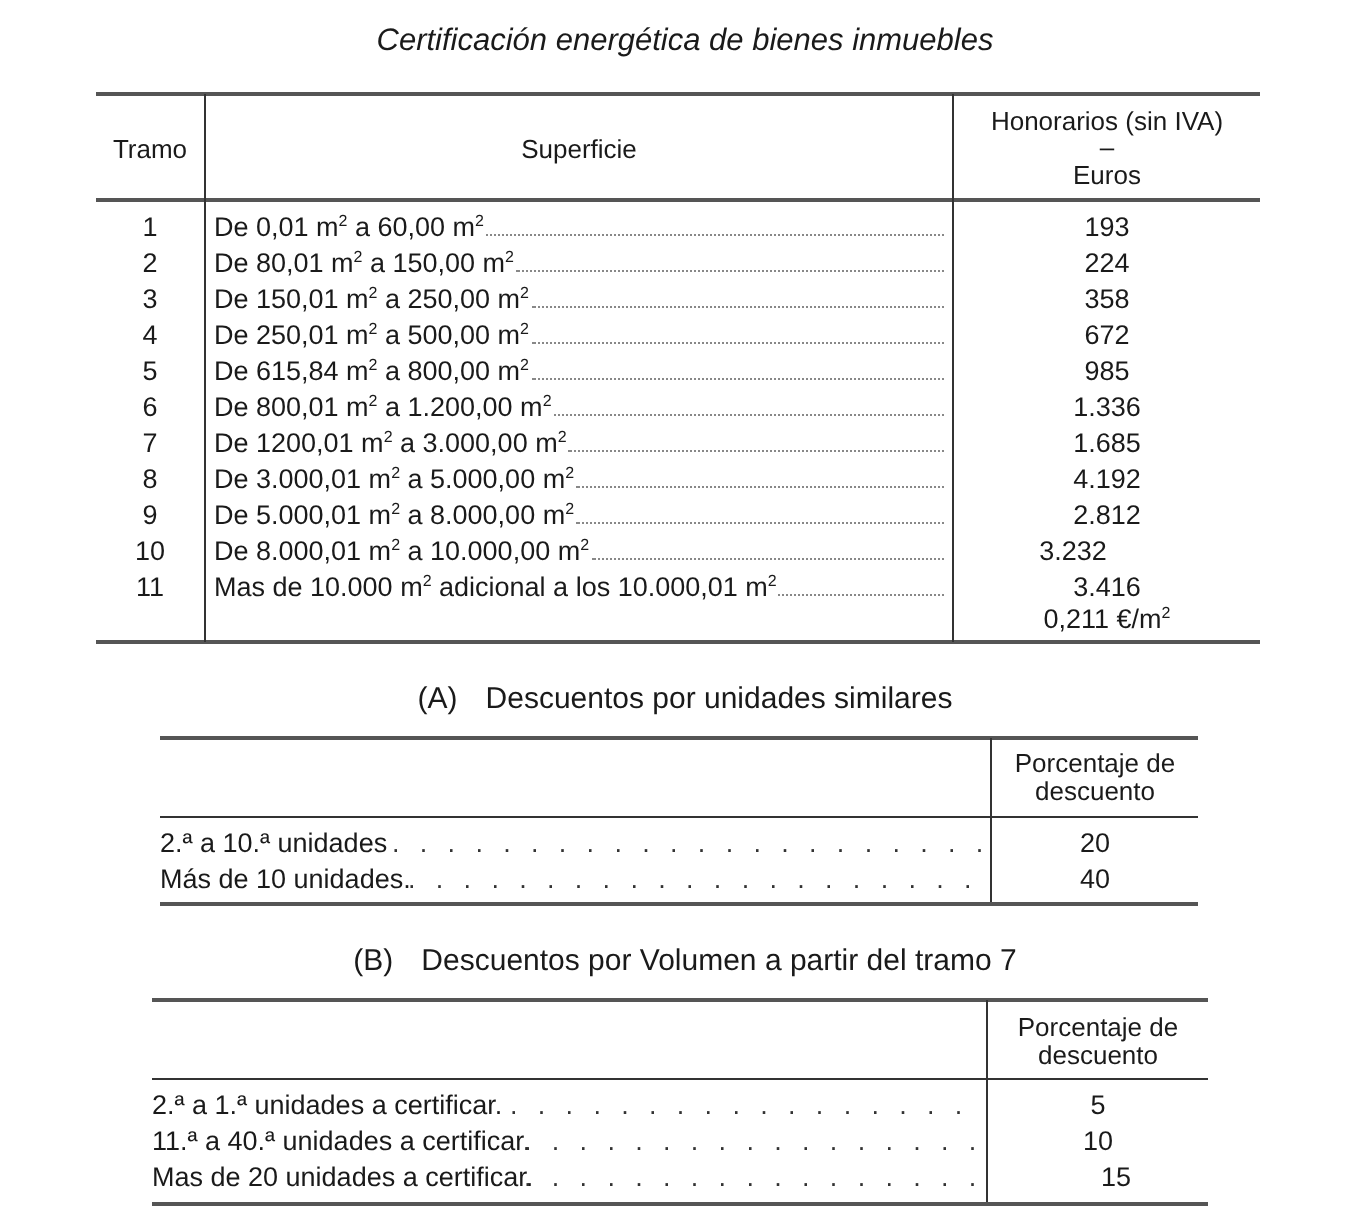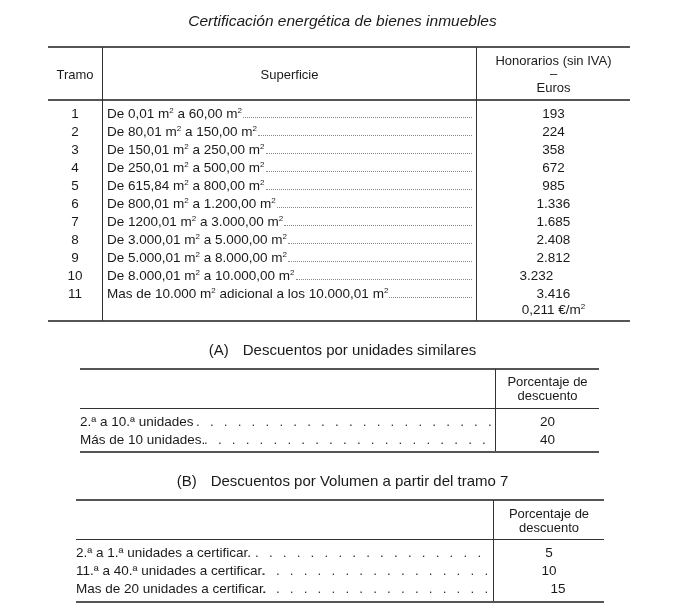--- a/index.html
+++ b/index.html
@@ -54,21 +54,21 @@
        <div class="cell" style="left:107px;top:178px;"><span>De 615,84 m</span><sup>2</sup><span> a 800,00 m</span><sup>2</sup><span class="dotfill"></span></div>
        <div class="cell center" style="left:477px;width:153px;top:178px;">985</div>
       <div class="cell center" style="left:48px;width:54px;top:196px;">6</div>
        <div class="cell" style="left:107px;top:196px;"><span>De 800,01 m</span><sup>2</sup><span> a 1.200,00 m</span><sup>2</sup><span class="dotfill"></span></div>
        <div class="cell center" style="left:477px;width:153px;top:196px;">1.336</div>
       <div class="cell center" style="left:48px;width:54px;top:214px;">7</div>
        <div class="cell" style="left:107px;top:214px;"><span>De 1200,01 m</span><sup>2</sup><span> a 3.000,00 m</span><sup>2</sup><span class="dotfill"></span></div>
        <div class="cell center" style="left:477px;width:153px;top:214px;">1.685</div>
       <div class="cell center" style="left:48px;width:54px;top:232px;">8</div>
        <div class="cell" style="left:107px;top:232px;"><span>De 3.000,01 m</span><sup>2</sup><span> a 5.000,00 m</span><sup>2</sup><span class="dotfill"></span></div>
-       <div class="cell center" style="left:477px;width:153px;top:232px;">2.408</div>
+       <div class="cell center" style="left:477px;width:153px;top:232px;">4.192</div>
       <div class="cell center" style="left:48px;width:54px;top:250px;">9</div>
        <div class="cell" style="left:107px;top:250px;"><span>De 5.000,01 m</span><sup>2</sup><span> a 8.000,00 m</span><sup>2</sup><span class="dotfill"></span></div>
        <div class="cell center" style="left:477px;width:153px;top:250px;">2.812</div>
       <div class="cell center" style="left:48px;width:54px;top:268px;">10</div>
        <div class="cell" style="left:107px;top:268px;text-align:center;"><span>De 8.000,01 m</span><sup>2</sup><span> a 10.000,00 m</span><sup>2</sup><span class="dotfill"></span></div>
        <div class="cell center" style="left:460px;width:153px;top:268px;">3.232</div>
       <div class="cell center" style="left:48px;width:54px;top:286px;">11</div>
        <div class="cell" style="left:107px;top:286px;"><span>Mas de 10.000 m</span><sup>2</sup><span> adicional a los 10.000,01 m</span><sup>2</sup><span class="dotfill"></span></div>
        <div class="cell center" style="left:477px;width:153px;top:286px;">3.416</div>
     </div>

